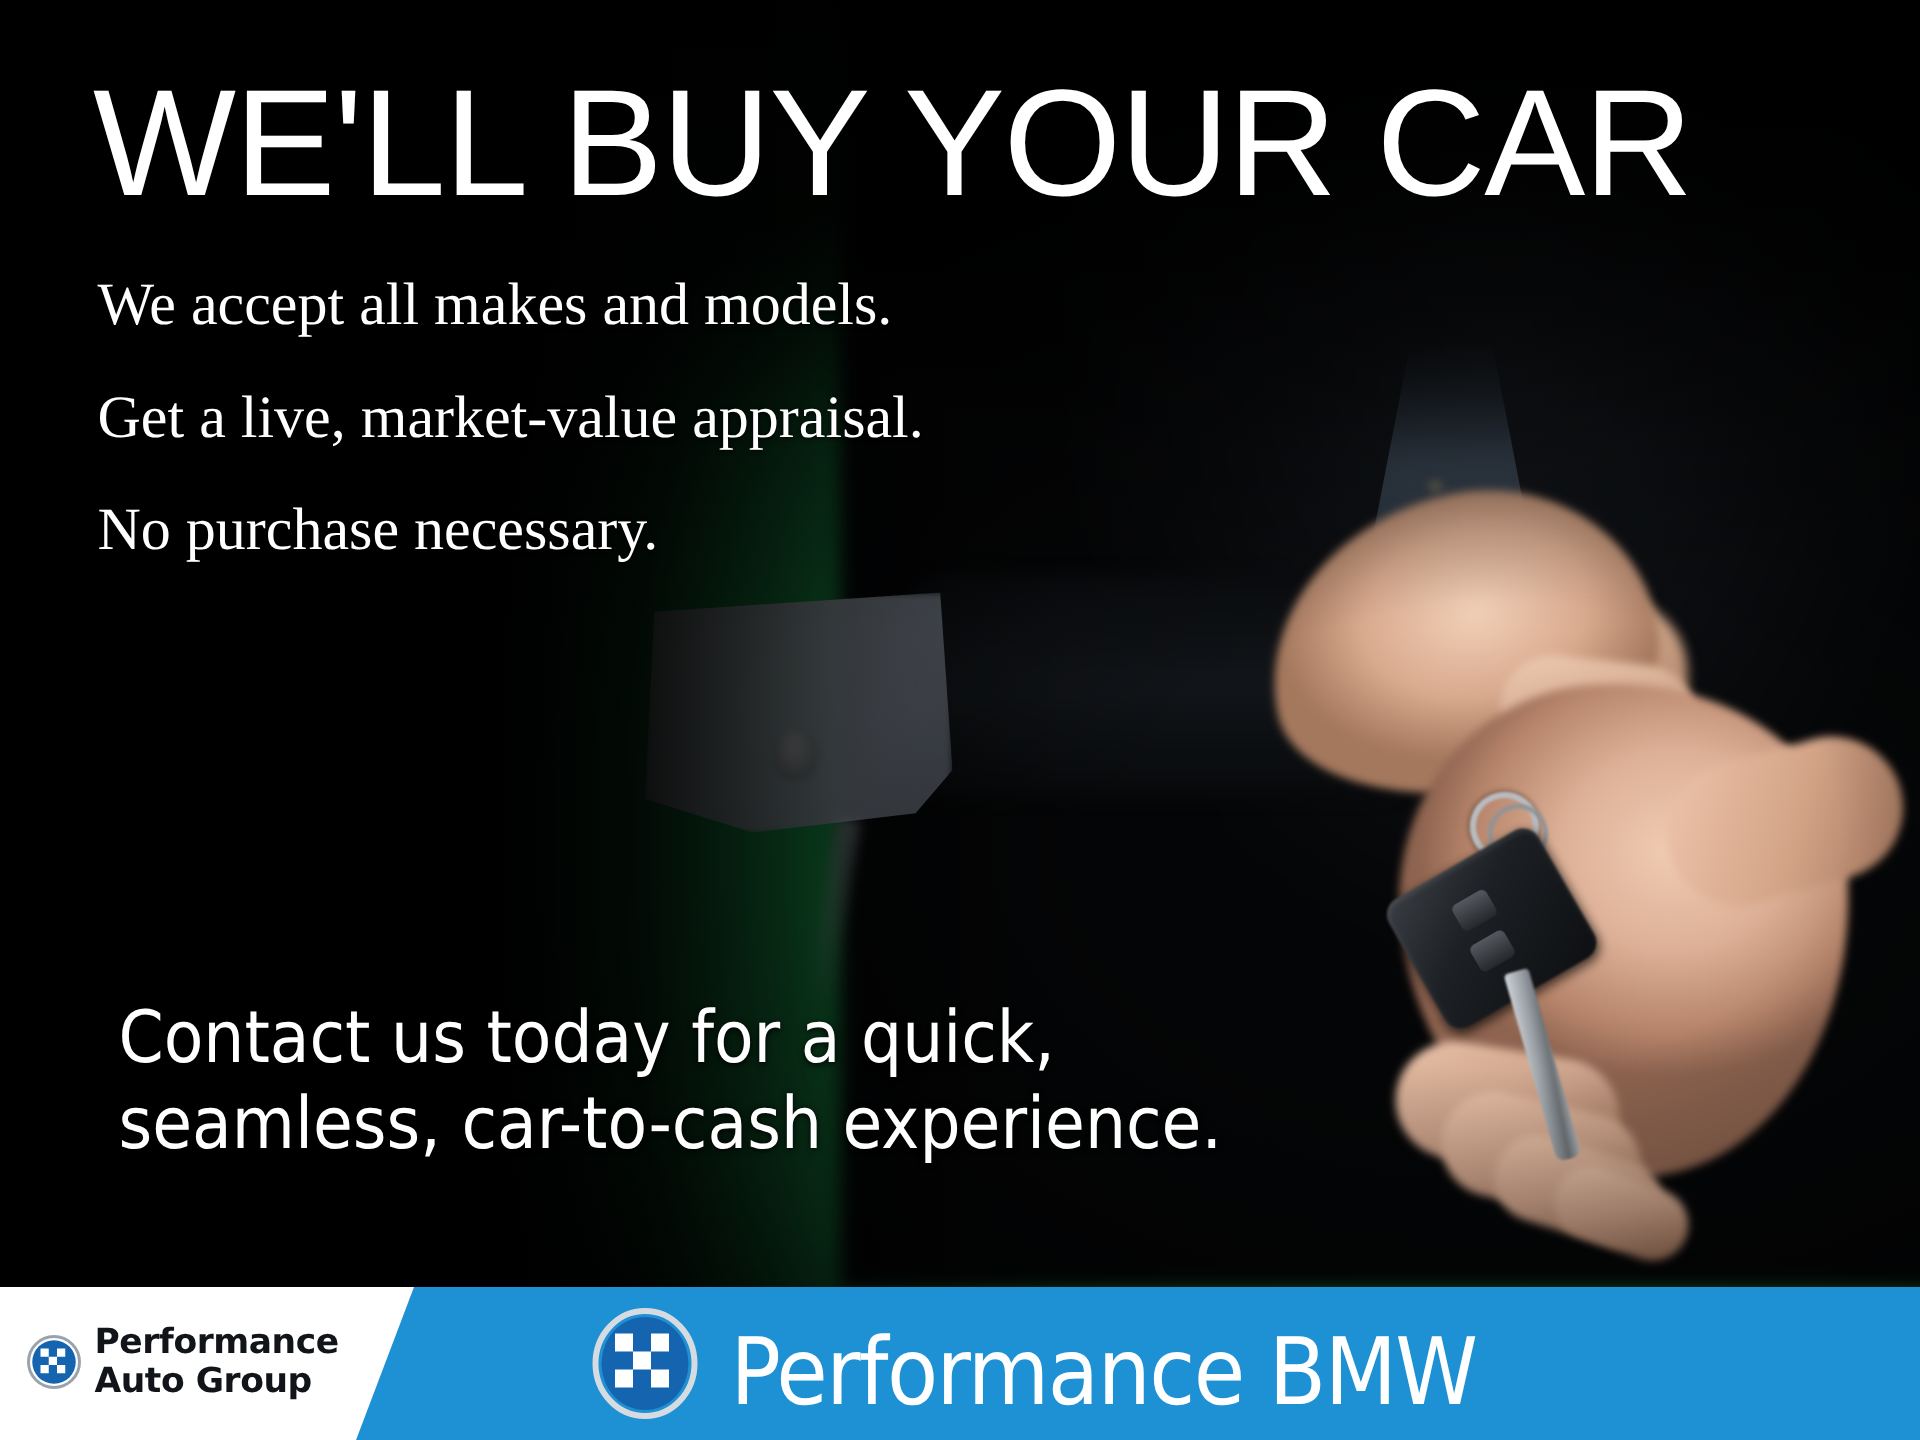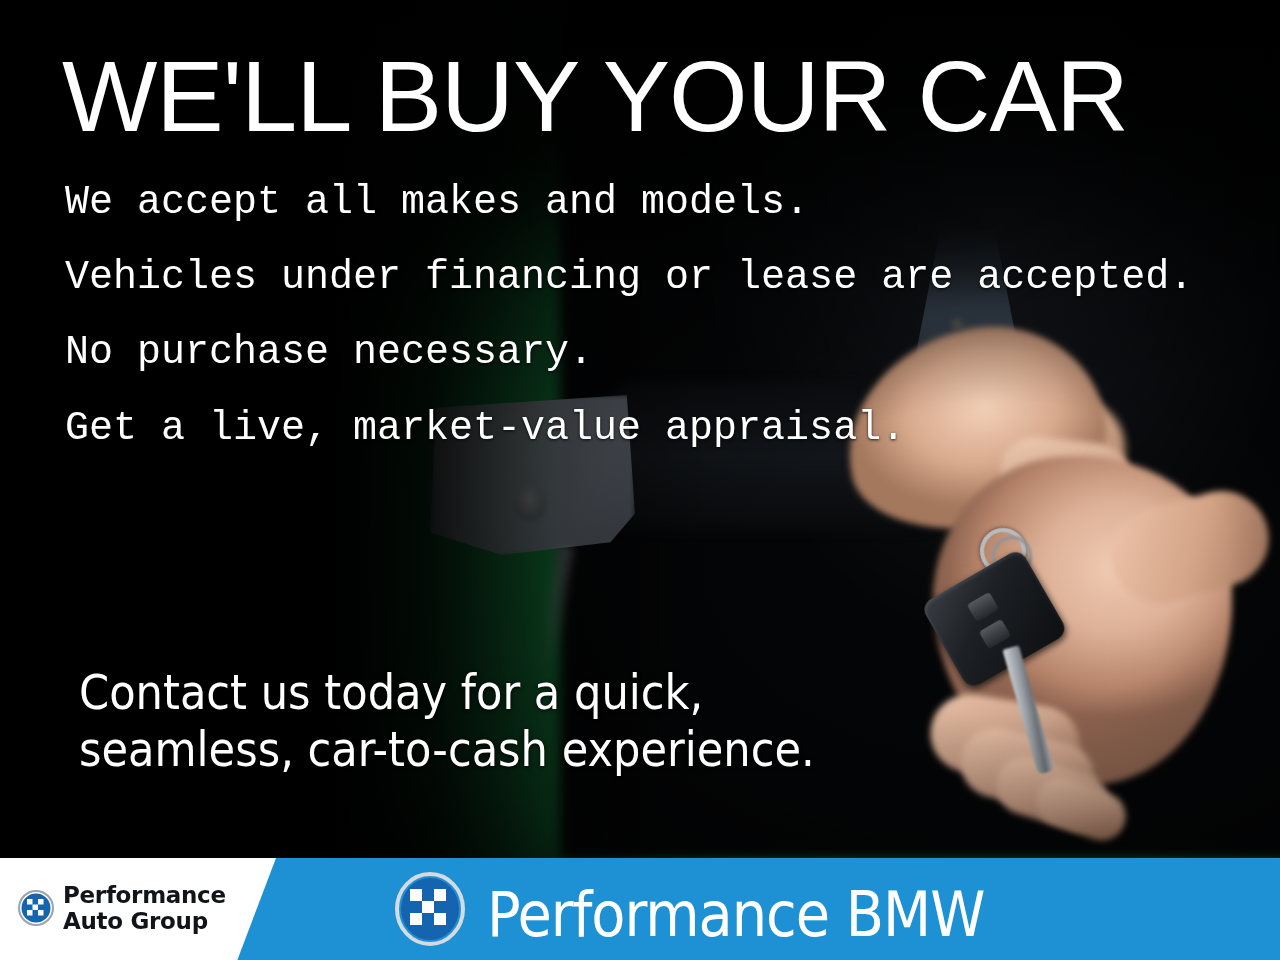--- a/index.html
+++ b/index.html
@@ -156,21 +156,21 @@
 
   #headline {
     position:absolute; left:62px; top:46px;
     font-size:101px; line-height:1;
     font-weight:400; color:#ffffff;
     letter-spacing:-1px; white-space:nowrap;
   }
 
   .bullet-list { position:absolute; left:65px; top:181px; }
   .bullet-line {
-    font-family:Liberation Mono, monospace;
+    font-family:Liberation Serif, serif;
     font-stretch:condensed;
     font-size:40px; line-height:1.08;
     color:#ffffff; white-space:nowrap;
     margin-bottom:32px;
     text-shadow:0 1px 3px rgba(0,0,0,0.85);
   }
 
   #cta { position:absolute; left:50px; top:664px;margin-left:29px; }
   .cta-line {
     font-family:"DejaVu Sans Condensed","Liberation Sans Narrow","Liberation Sans", sans-serif;
@@ -247,23 +247,22 @@
     <div class="key-blade"></div>
     <div class="photo-blend"></div>
   </div>
 
   <div class="copy-layer">
 
     <div id="headline">WE'LL BUY YOUR CAR</div>
 
     <div class="bullet-list">
       <div class="bullet-line">We accept all makes and models.</div>
-      <div class="bullet-line">Vehicles under financing or lease are accepted.</div>
+      <div class="bullet-line">Get a live, market-value appraisal.</div>
       <div class="bullet-line">No purchase necessary.</div>
-      <div class="bullet-line">Get a live, market-value appraisal.</div>
     </div>
 
     <div id="cta">
       <div class="cta-line">Contact us today for a quick,</div>
       <div class="cta-line">seamless, car-to-cash experience.</div>
     </div>
 
   </div>
 
   <div id="footer">

